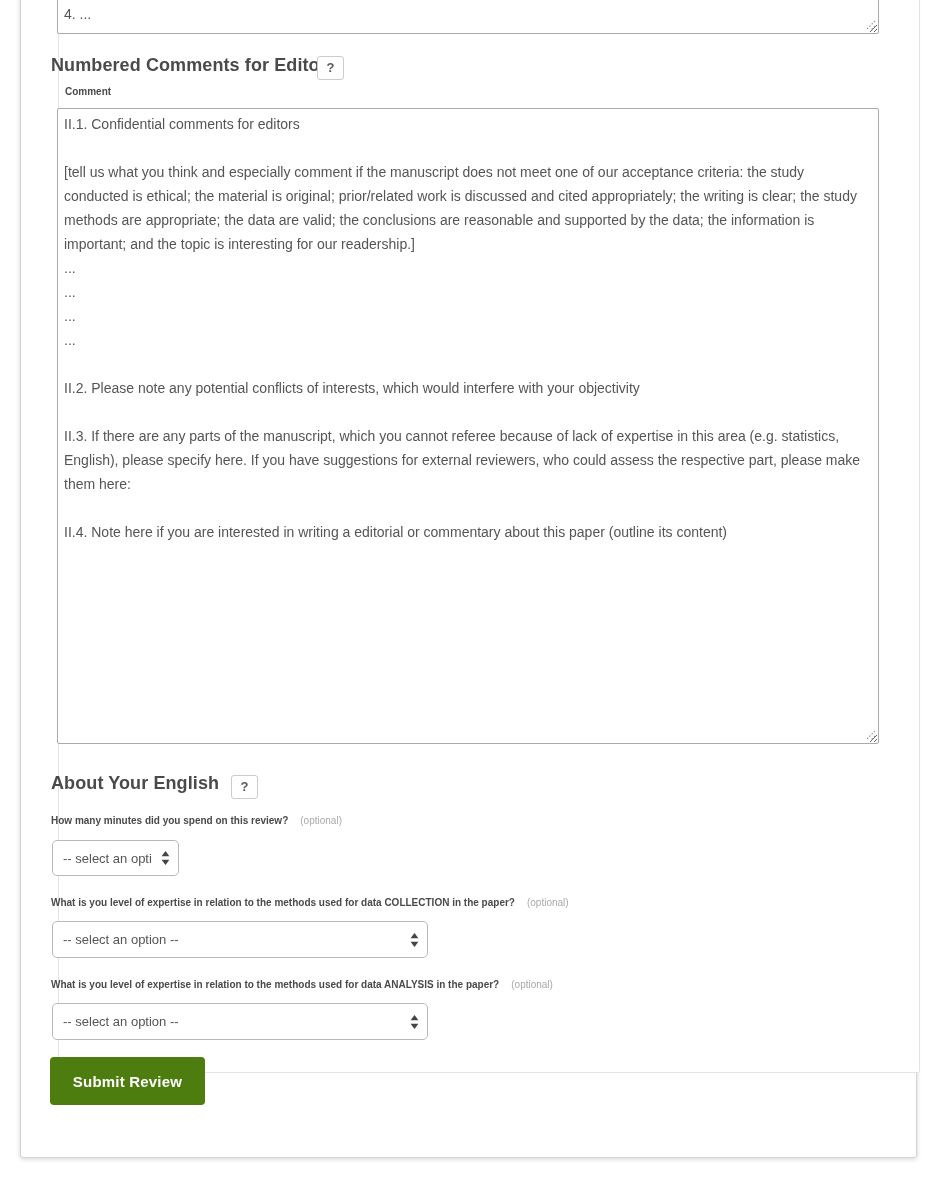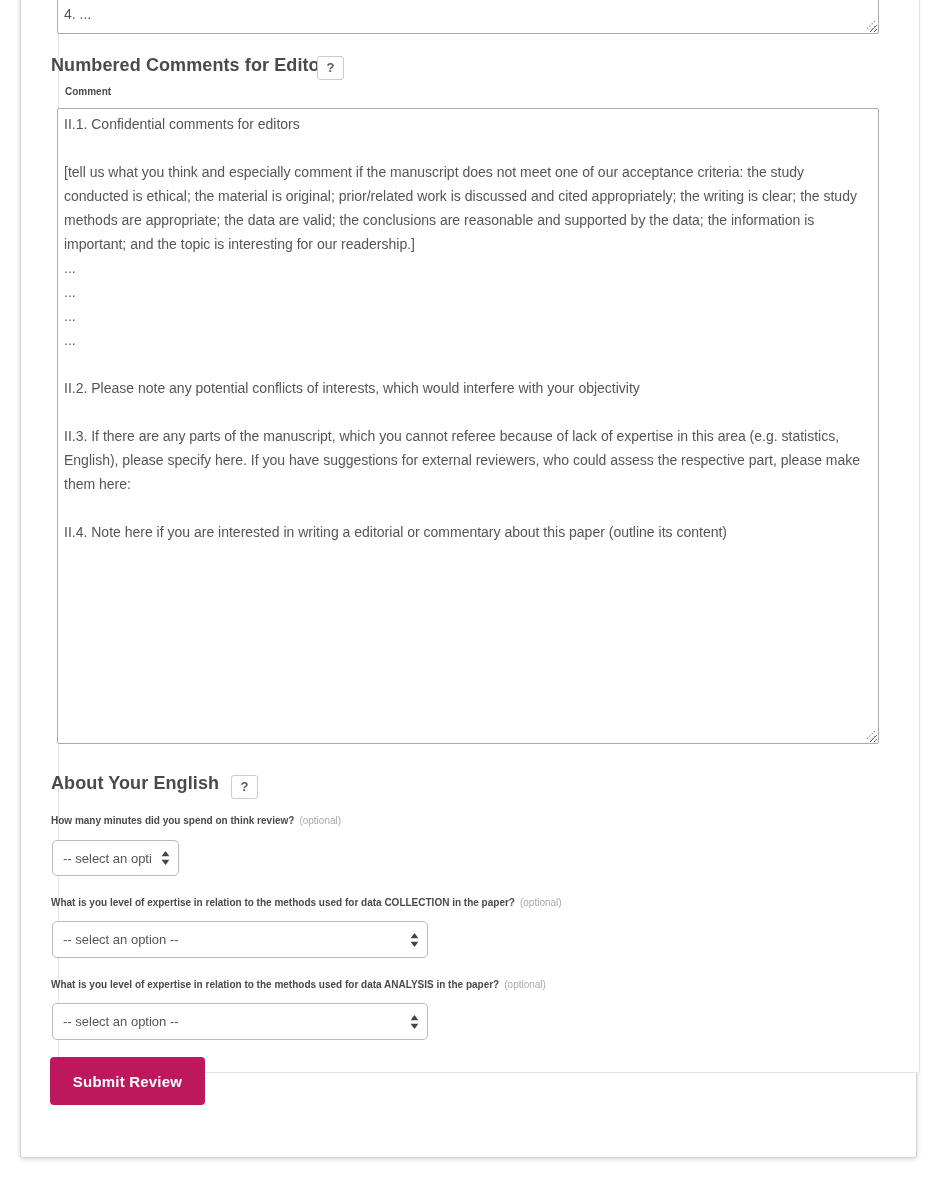--- a/index.html
+++ b/index.html
@@ -92,21 +92,21 @@
   }
   .field-label {
     position: absolute;
     font-size: 10px;
     font-weight: 700;
     color: #4a4a4a;
   }
   .field-label .optional {
     font-weight: 400;
     color: #a9a9a9;
-    margin-left: 5px;
+    margin-left: 12px;
   }
   .select-wrap { position: absolute; }
   select.dropdown {
     -webkit-appearance: none;
     -moz-appearance: none;
     appearance: none;
     width: 100%;
     height: 100%;
     box-sizing: border-box;
     border: 1px solid #b9b9b9;
@@ -127,21 +127,21 @@
     height: 14px;
     pointer-events: none;
     display: block;
   }
   .submit-btn {
     position: absolute;
     left: 50px;
     top: 1057px;
     width: 155px;
     height: 48px;
-    background: #be185d;
+    background: #4d7c0f;
     border: none;
     border-radius: 4px;
     color: #ffffff;
     font-family: "Liberation Sans", "DejaVu Sans", sans-serif;
     font-size: 15px;
     font-weight: 700;
     letter-spacing: 0.2px;
     cursor: pointer;
   }
 </style>
@@ -181,21 +181,21 @@
 II.4. Note here if you are interested in writing a editorial or commentary about this paper (outline its content)</textarea>
     <svg class="grip" viewBox="0 0 11 11" width="11" height="11">
       <path d="M10 1 L1 10 M10 6 L6 10" stroke="#9a9a9a" stroke-width="1.2" fill="none" stroke-dasharray="1.6,1.6"></path>
     </svg>
   </div>
 
   <h2 class="section-heading" style="left:51px; top:773px;">About Your English</h2>
   <button class="help-btn" style="left:231px; top:775px;">?</button>
 
   <div class="field-label" style="left:51px; top:815px;">
-    <span>How many minutes did you spend on think review?</span><span class="optional">(optional)</span>
+    <span>How many minutes did you spend on this review?</span><span class="optional">(optional)</span>
   </div>
   <div class="select-wrap" style="left:52px; top:840px; width:127px; height:36px;">
     <select class="dropdown">
       <option>-- select an option --</option>
     </select>
     <svg class="select-arrows" viewBox="0 0 9 14" width="9" height="14">
       <path d="M4.5 0 L8.4 5.2 L0.6 5.2 Z" fill="#444444"></path>
       <path d="M4.5 14 L8.4 8.8 L0.6 8.8 Z" fill="#444444"></path>
     </svg>
   </div>

